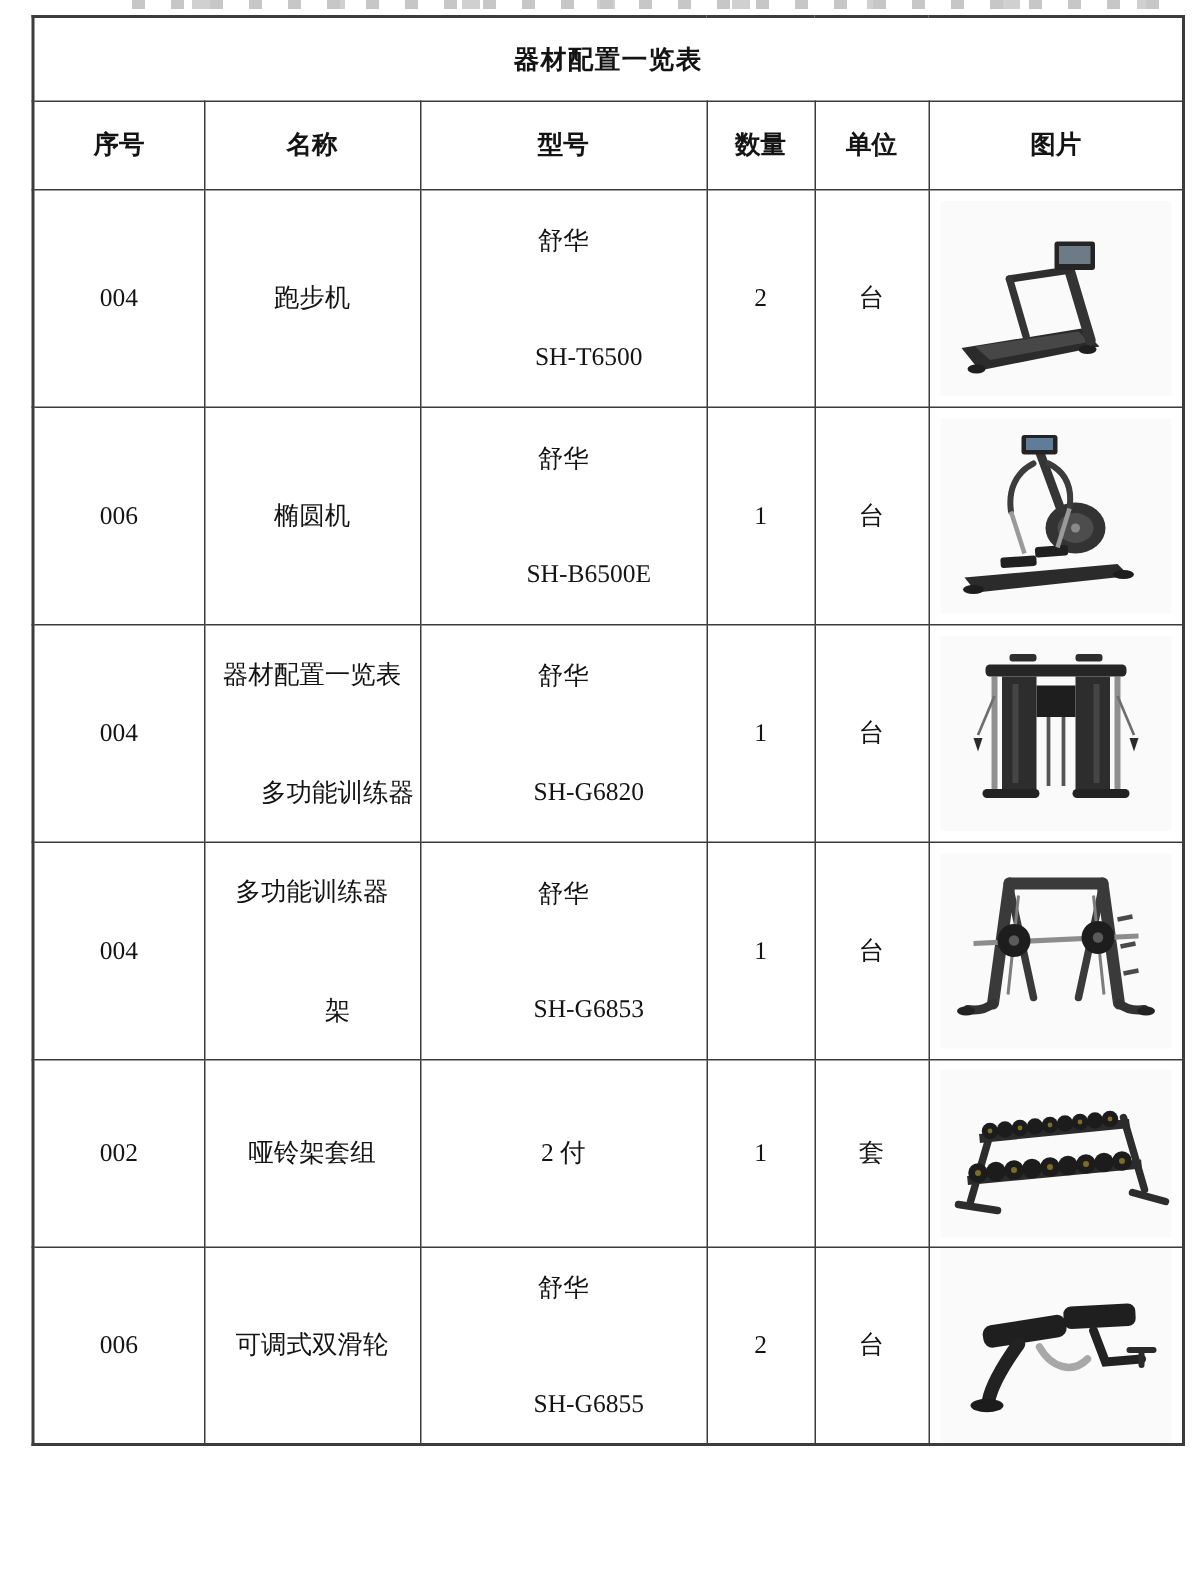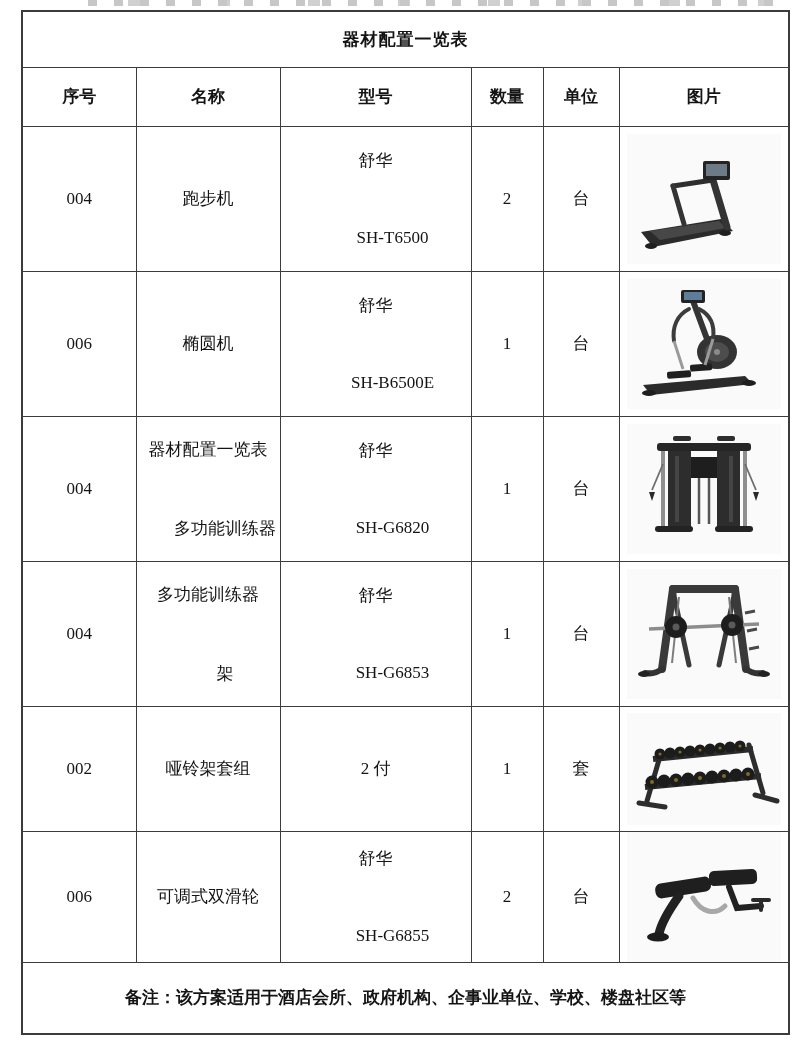--- a/index.html
+++ b/index.html
@@ -279,18 +279,15 @@
             <path d="M52,64 C42,78 34,92 32,102" stroke="#222222" stroke-width="9" fill="none" stroke-linecap="round"></path>
             <ellipse cx="31" cy="105" rx="11" ry="4.5" fill="#1c1c1c"></ellipse>
             <path d="M102,55 L110,76 L134,74" stroke="#222222" stroke-width="6" fill="none" stroke-linecap="round"></path>
             <path d="M134,70 L134,78 M126,68 L142,68" stroke="#2a2a2a" stroke-width="4" stroke-linecap="round"></path>
             <path d="M66,66 C74,80 88,84 98,74" stroke="#a8a8a8" stroke-width="5" fill="none" stroke-linecap="round"></path>
           </svg>
         </span>
       </td>
     </tr>
 
-    <tr style="height:72px">
-      <td colspan="6" class="note-cell">备注：该方案适用于酒店会所、政府机构、企事业单位、学校、楼盘社区等</td>
-    </tr>
   </tbody>
     </table>
 </div>
 
 </body></html>

